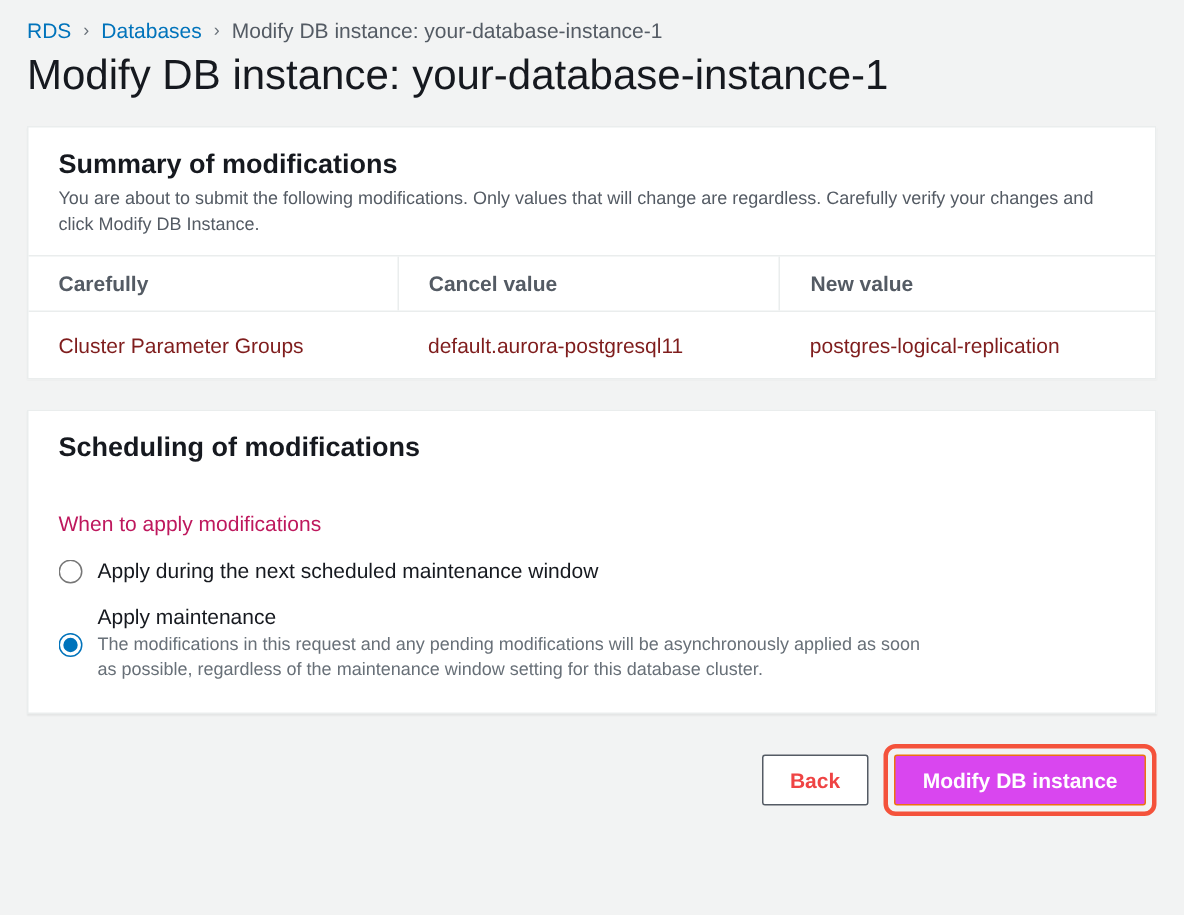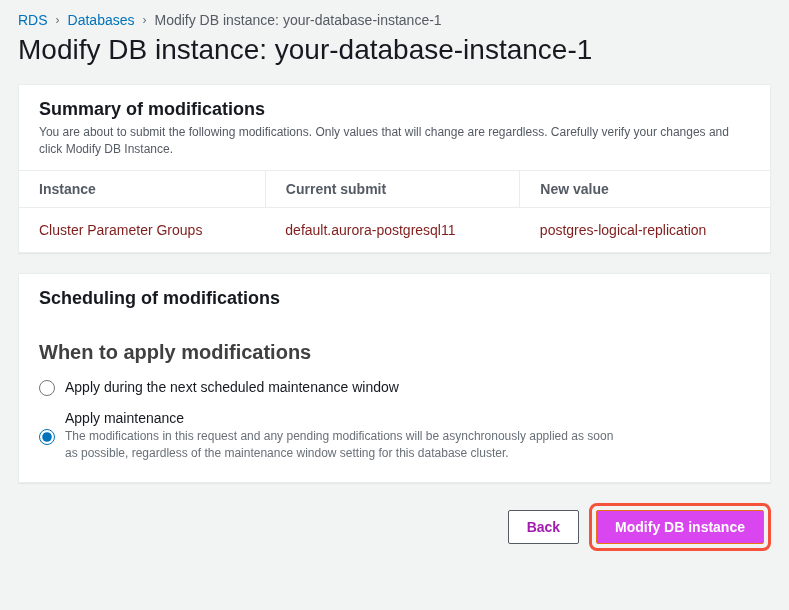--- a/index.html
+++ b/index.html
@@ -61,24 +61,24 @@
     }
     .table thead th + th { border-left: 1px solid #eaeded; }
     .table tbody td {
       padding: 14px 20px;
       font-size: 14px;
       color: #7f1d1d;
       border-top: 1px solid #eaeded;
     }
     .panel-body { padding: 16px 20px 20px 20px; }
     .section-title {
-      font-size: 20px;
-      font-weight: 700;
+      font-size: 14px;
+      font-weight: 400;
       margin-bottom: 14px;
-      color: #404040;
+      color: #be185d;
     }
     .radio-item {
       display: flex;
       align-items: center;
       gap: 10px;
       margin-bottom: 14px;
     }
     .radio-item:last-child { margin-bottom: 0; }
     .radio-input {
       width: 16px; height: 16px;
@@ -114,21 +114,21 @@
     .btn-link {
       background: none;
       border: none;
       color: #545b64;
       font-weight: 700;
       padding: 6px 14px;
     }
     .btn-secondary {
       background: #fff;
       border: 1px solid #545b64;
-      color: #a21caf;
+      color: #ef4444;
     }
     .btn-primary {
       background: #d946ef;
       border: 1px solid #ec7211;
       color: #fff;
     }
     .highlight-wrap {
       display: inline-flex;
       padding: 4px;
       border: 3px solid #f4523b;
@@ -151,22 +151,22 @@
   <h1 class="page-title">Modify DB instance: your-database-instance-1</h1>
 
   <div class="panel">
     <div class="panel-header">
       <h2>Summary of modifications</h2>
       <p>You are about to submit the following modifications. Only values that will change are regardless. Carefully verify your changes and click Modify DB Instance.</p>
     </div>
     <table class="table">
       <thead>
         <tr>
-          <th>Instance</th>
-          <th>Current submit</th>
+          <th>Carefully</th>
+          <th>Cancel value</th>
           <th>New value</th>
         </tr>
       </thead>
       <tbody>
         <tr>
           <td>Cluster Parameter Groups</td>
           <td>default.aurora-postgresql11</td>
           <td>postgres-logical-replication</td>
         </tr>
       </tbody>

